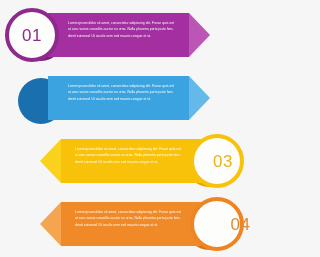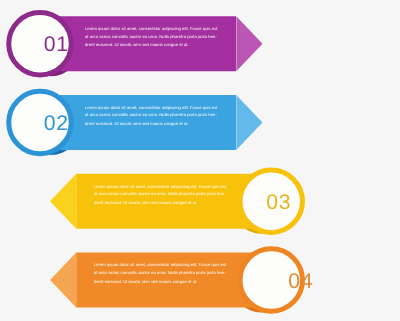--- a/index.html
+++ b/index.html
@@ -90,21 +90,21 @@
     height: 46px;
     border-radius: 50%;
     border-style: solid;
     border-width: 4px;
     background: #fdfdfb;
     box-sizing: content-box;
     display: flex;
     align-items: center;
     justify-content: center;
   }
-  .dir-ltr .circle { left: 5px; justify-content: flex-end; }
+  .dir-ltr .circle { left: 5px; }
   .dir-rtl .circle { left: 190px; }
 
   .circle-number {
     font-size: 17px;
     letter-spacing: 0.5px;
     line-height: 1;
   }
 
   
   .banner-text {
@@ -153,23 +153,20 @@
       <div class="banner">
         <div class="banner-body" style="background: rgb(59, 163, 224);">
           <div class="banner-text">
             <p>Lorem ipsum dolor sit amet, consectetur adipiscing elit. Fusce quis est</p>
             <p>at arcu varius convallis auctor eu urna. Nulla pharetra porta justo hen-</p>
             <p>drerit euismod. Ut iaculis sem sed mauris congue  et ut.</p>
           </div>
         </div>
         <div class="banner-tip" style="background: rgb(99, 185, 233);"></div>
       </div>
-      <div class="circle" style="border-color: rgb(43, 147, 214);">
-        <span class="circle-number" style="color: rgb(43, 147, 214);">02</span>
-      </div>
     </div>
     <div class="step-row row-2 dir-rtl">
       <div class="circle-shadow" style="background: rgb(226, 169, 0);"></div>
       <div class="banner">
         <div class="banner-body" style="background: rgb(248, 194, 10);">
           <div class="banner-text">
             <p>Lorem ipsum dolor sit amet, consectetur adipiscing elit. Fusce quis est</p>
             <p>at arcu varius convallis auctor eu urna. Nulla pharetra porta justo hen-</p>
             <p>drerit euismod. Ut iaculis sem sed mauris congue  et ut.</p>
           </div>

